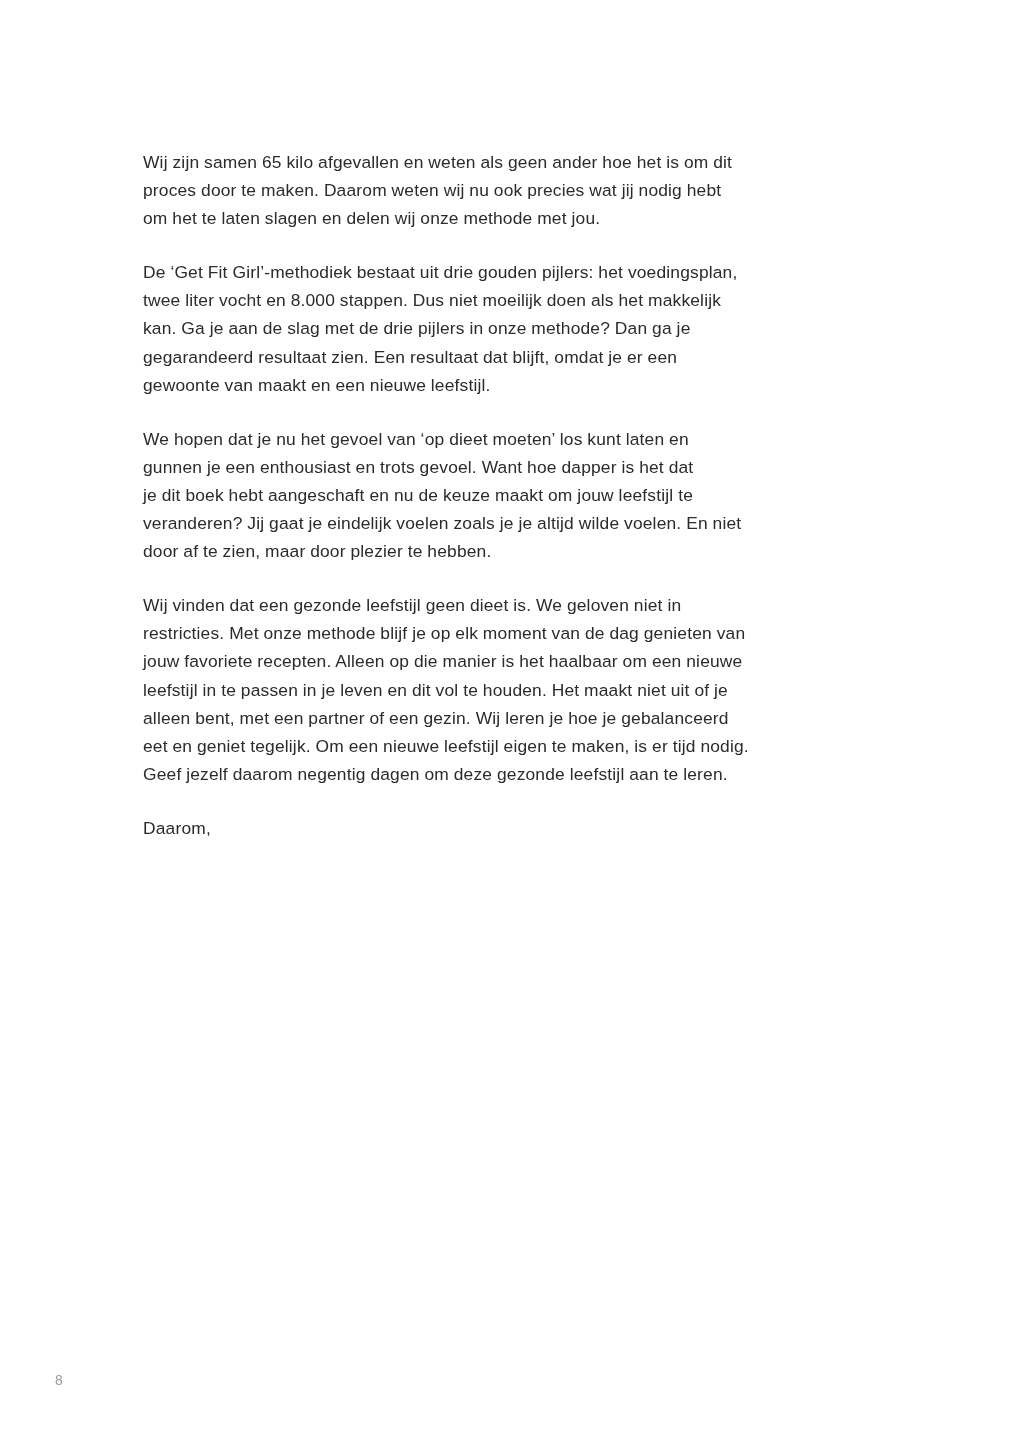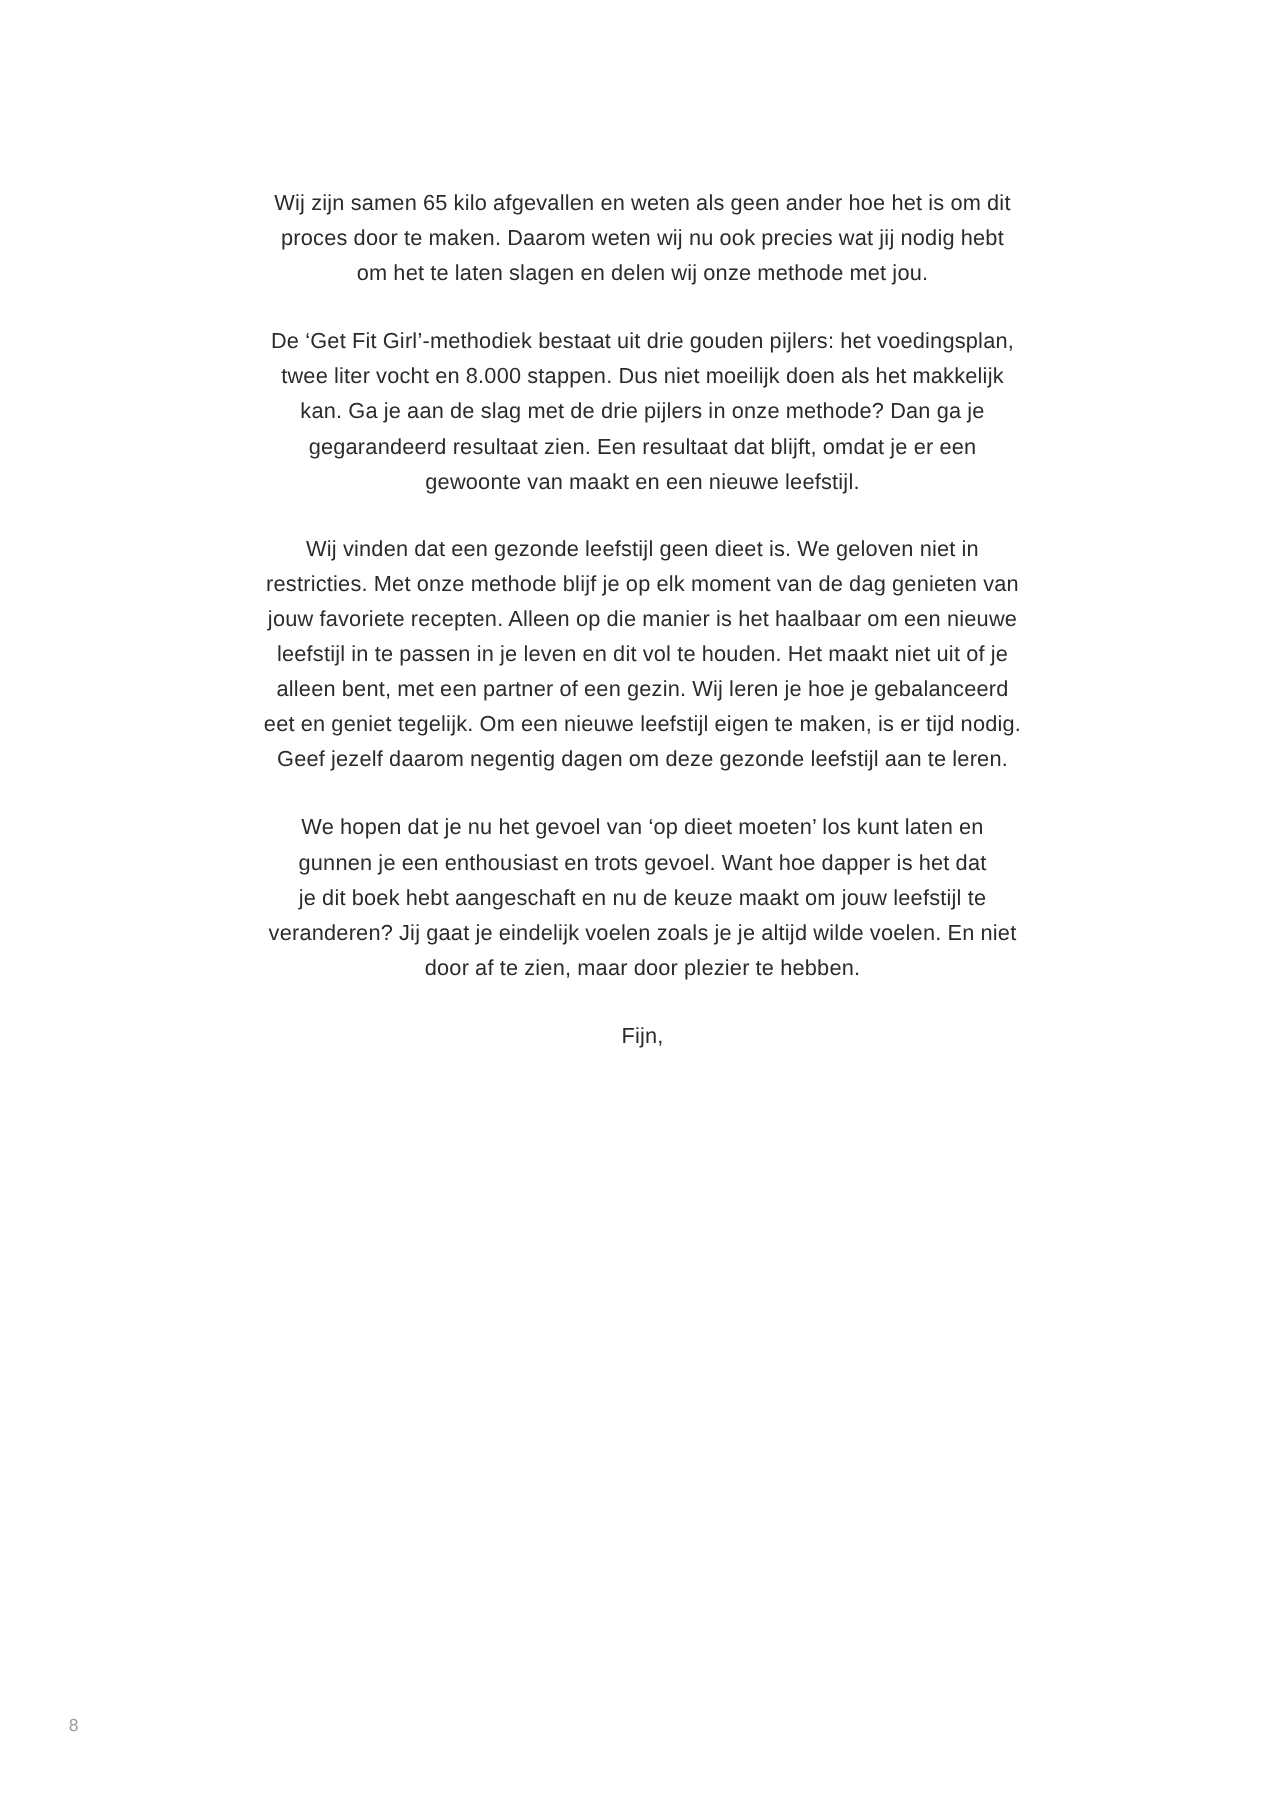--- a/index.html
+++ b/index.html
@@ -10,21 +10,20 @@
   }
   body {
     font-family: "Liberation Sans", sans-serif;
   }
   #page {
     position: relative;
     width: 833px;
     height: 1440px;
     background: #ffffff;
     overflow: hidden;
-    text-align: center;
   }
   #text-column {
     position: absolute;
     left: 143px;
     top: 148px;
     width: 742px;
   }
   .para {
     margin: 0 0 26px 0;
     font-size: 17.4px;
@@ -62,35 +61,35 @@
     <p class="para">Wij zijn samen 65 kilo afgevallen en weten als geen ander hoe het is om dit
 proces door te maken. Daarom weten wij nu ook precies wat jij nodig hebt
 om het te laten slagen en delen wij onze methode met jou.</p>
 
     <p class="para">De ‘Get Fit Girl’-methodiek bestaat uit drie gouden pijlers: het voedingsplan,
 twee liter vocht en 8.000 stappen. Dus niet moeilijk doen als het makkelijk
 kan. Ga je aan de slag met de drie pijlers in onze methode? Dan ga je
 gegarandeerd resultaat zien. Een resultaat dat blijft, omdat je er een
 gewoonte van maakt en een nieuwe leefstijl.</p>
 
+    <p class="para">We hopen dat je nu het gevoel van ‘op dieet moeten’ los kunt laten en
+gunnen je een enthousiast en trots gevoel. Want hoe dapper is het dat
+je dit boek hebt aangeschaft en nu de keuze maakt om jouw leefstijl te
+veranderen? Jij gaat je eindelijk voelen zoals je je altijd wilde voelen. En niet
+door af te zien, maar door plezier te hebben.</p>
+
     <p class="para">Wij vinden dat een gezonde leefstijl geen dieet is. We geloven niet in
 restricties. Met onze methode blijf je op elk moment van de dag genieten van
 jouw favoriete recepten. Alleen op die manier is het haalbaar om een nieuwe
 leefstijl in te passen in je leven en dit vol te houden. Het maakt niet uit of je
 alleen bent, met een partner of een gezin. Wij leren je hoe je gebalanceerd
 eet en geniet tegelijk. Om een nieuwe leefstijl eigen te maken, is er tijd nodig.
 Geef jezelf daarom negentig dagen om deze gezonde leefstijl aan te leren.</p>
 
-    <p class="para">We hopen dat je nu het gevoel van ‘op dieet moeten’ los kunt laten en
-gunnen je een enthousiast en trots gevoel. Want hoe dapper is het dat
-je dit boek hebt aangeschaft en nu de keuze maakt om jouw leefstijl te
-veranderen? Jij gaat je eindelijk voelen zoals je je altijd wilde voelen. En niet
-door af te zien, maar door plezier te hebben.</p>
 
-
-    <p class="para signoff">Fijn,</p>
+    <p class="para signoff">Daarom,</p>
 
 
   </div>
 
   <div id="page-number">8</div>
 
 </div>
 
 </body></html>

